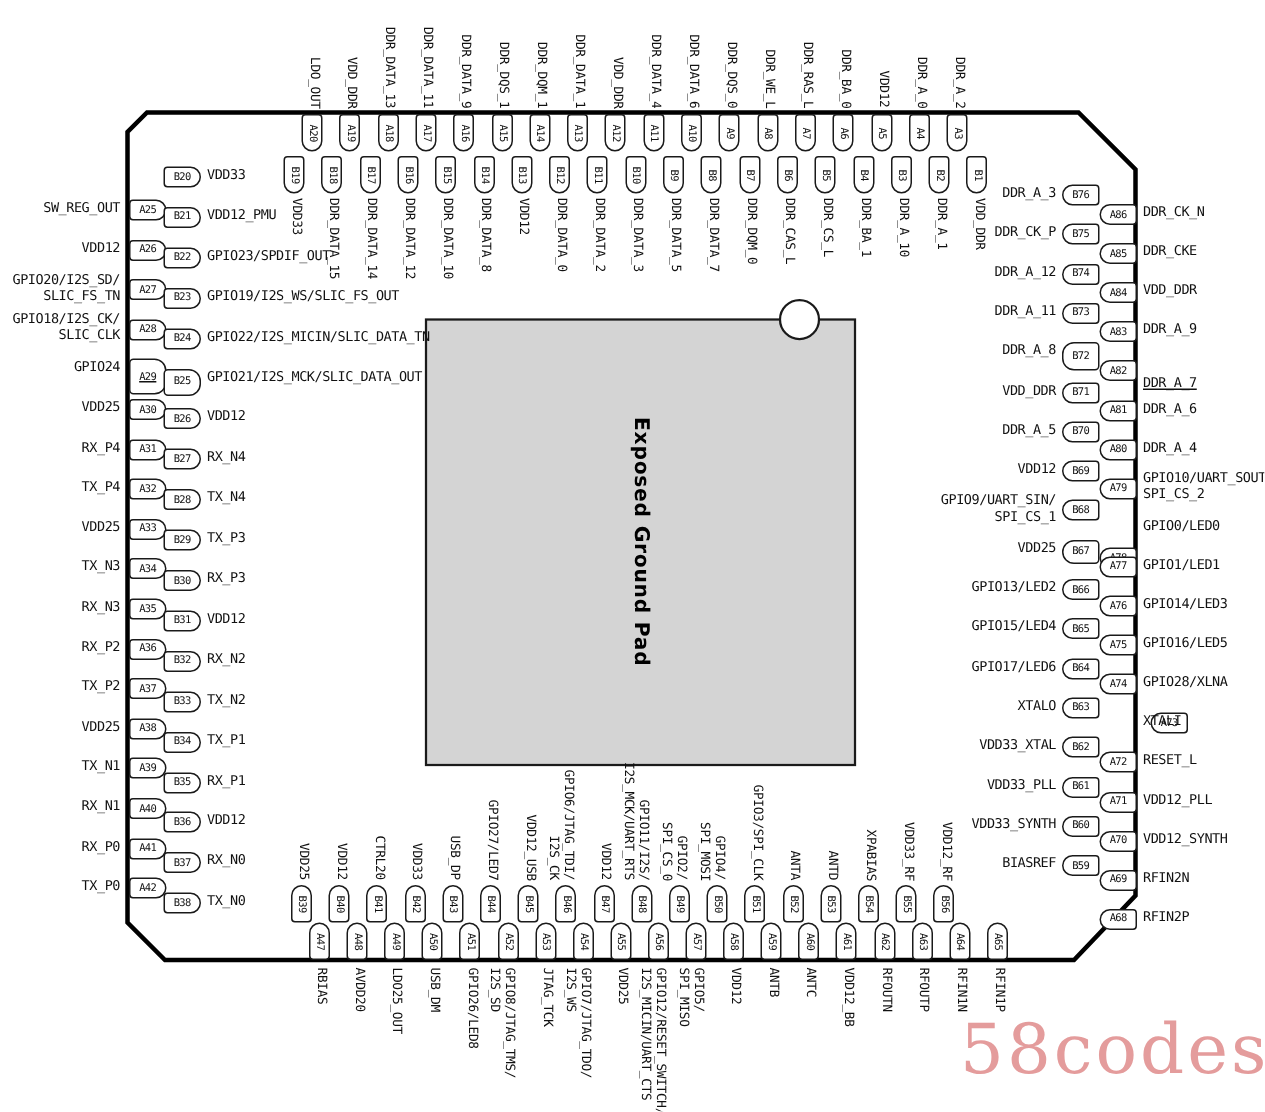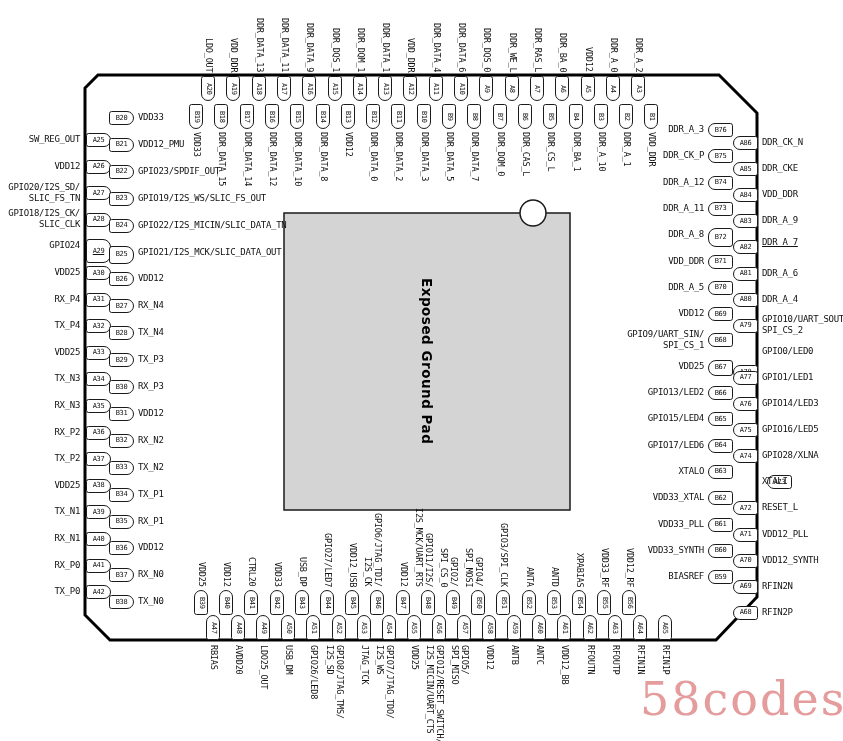--- a/index.html
+++ b/index.html
@@ -618,21 +618,21 @@
       </div>
       <div class="pill rl" style="left: 733px; top: 214.3px; width: 25px; height: 14px;">
         <span>A83</span>
       </div>
       <div class="hlab" style="top: 215.3px; left: 762px; width: 81px;">
         <span>DDR_A_9</span>
       </div>
       <div class="pill rl" style="left: 733px; top: 240.4px; width: 25px; height: 14px;">
         <span>A82</span>
       </div>
-      <div class="hlab" style="top: 237px; left: 762px; width: 81px; text-decoration: underline;">
+      <div class="hlab" style="top: 251px; left: 762px; width: 81px; text-decoration: underline;">
         <span>DDR_A_7</span>
       </div>
       <div class="pill rl" style="left: 733px; top: 266.5px; width: 25px; height: 14px;">
         <span>A81</span>
       </div>
       <div class="hlab" style="top: 267.5px; left: 762px; width: 81px;">
         <span>DDR_A_6</span>
       </div>
       <div class="pill rl" style="left: 733px; top: 292.6px; width: 25px; height: 14px;">
         <span>A80</span>

